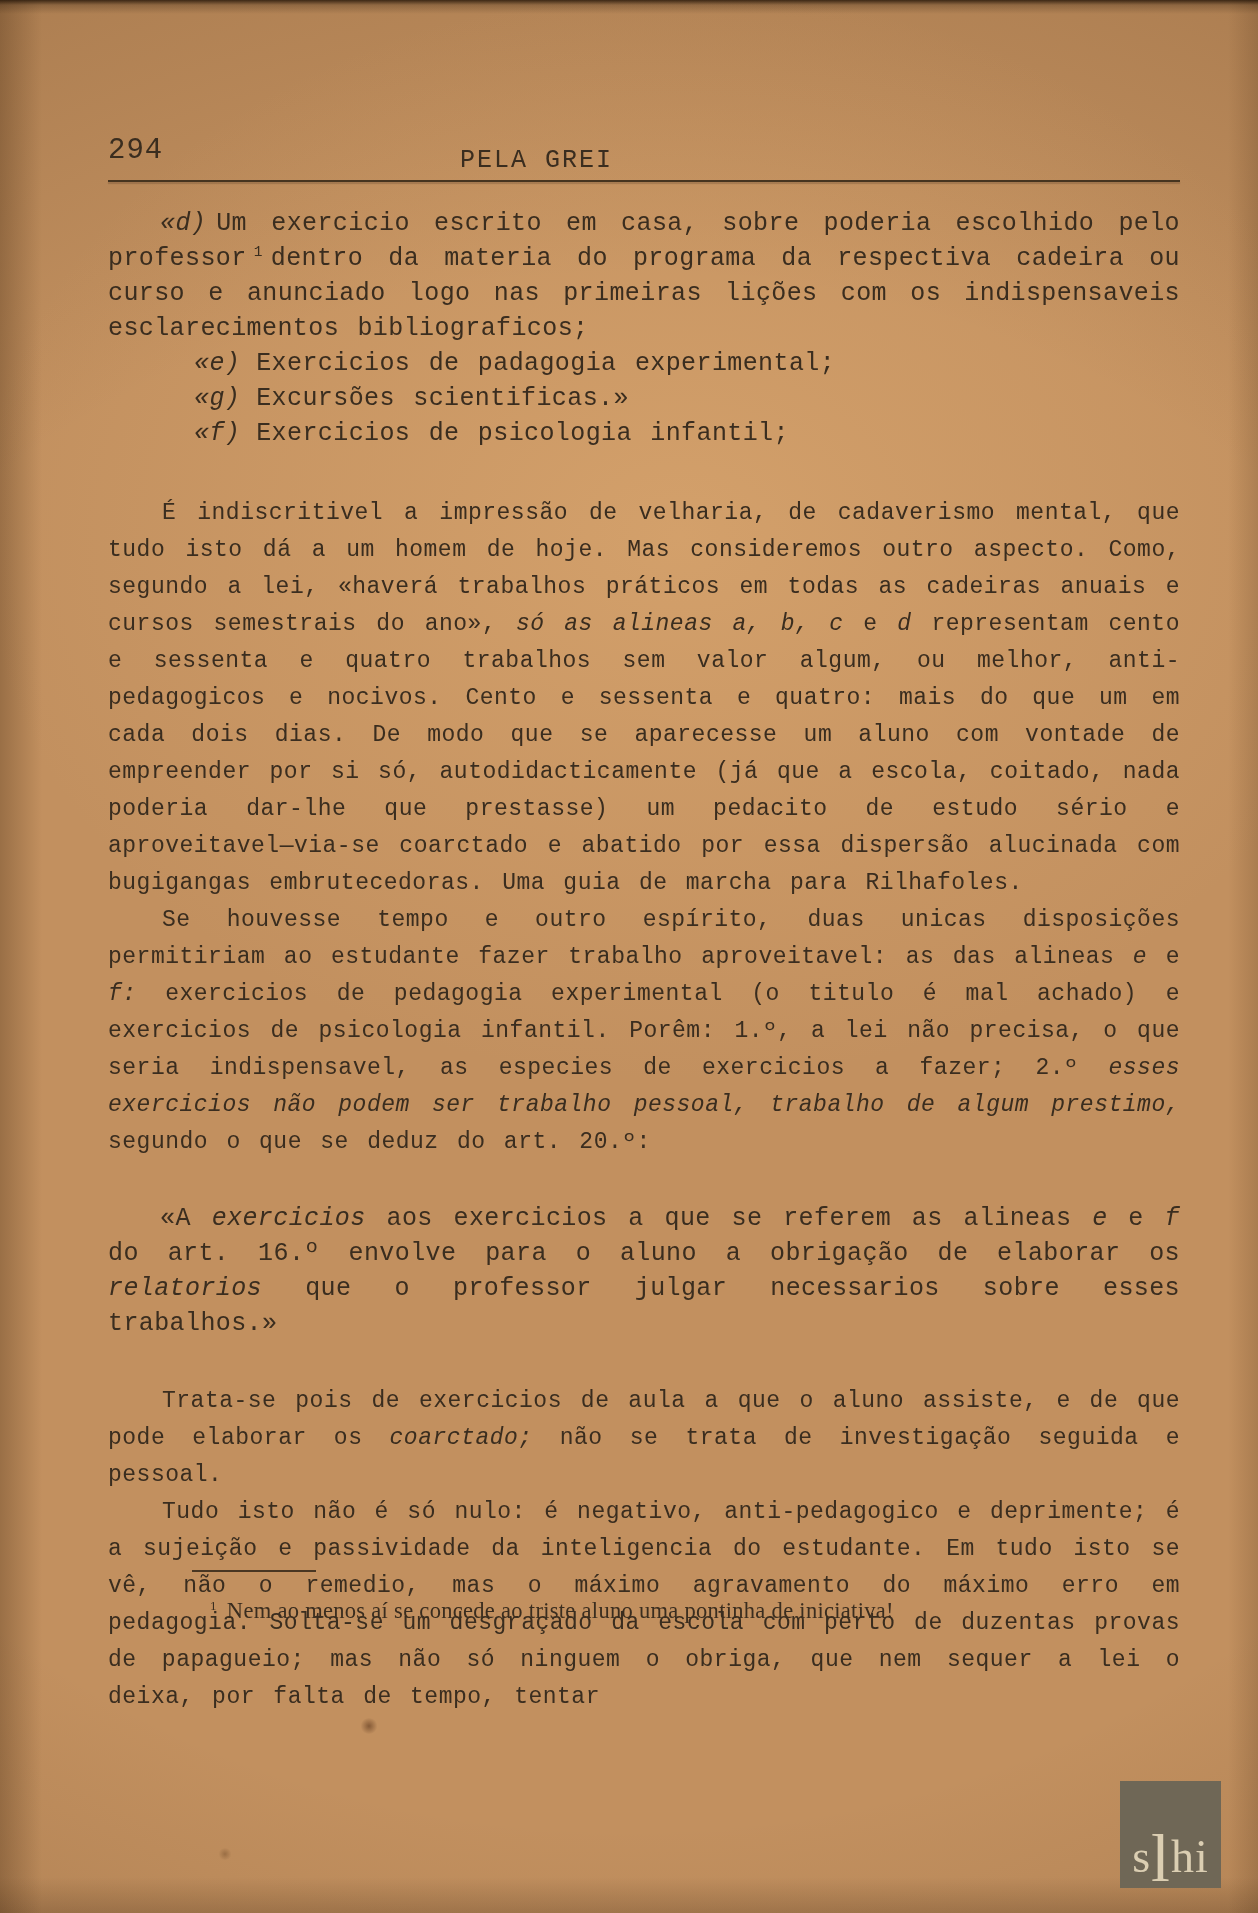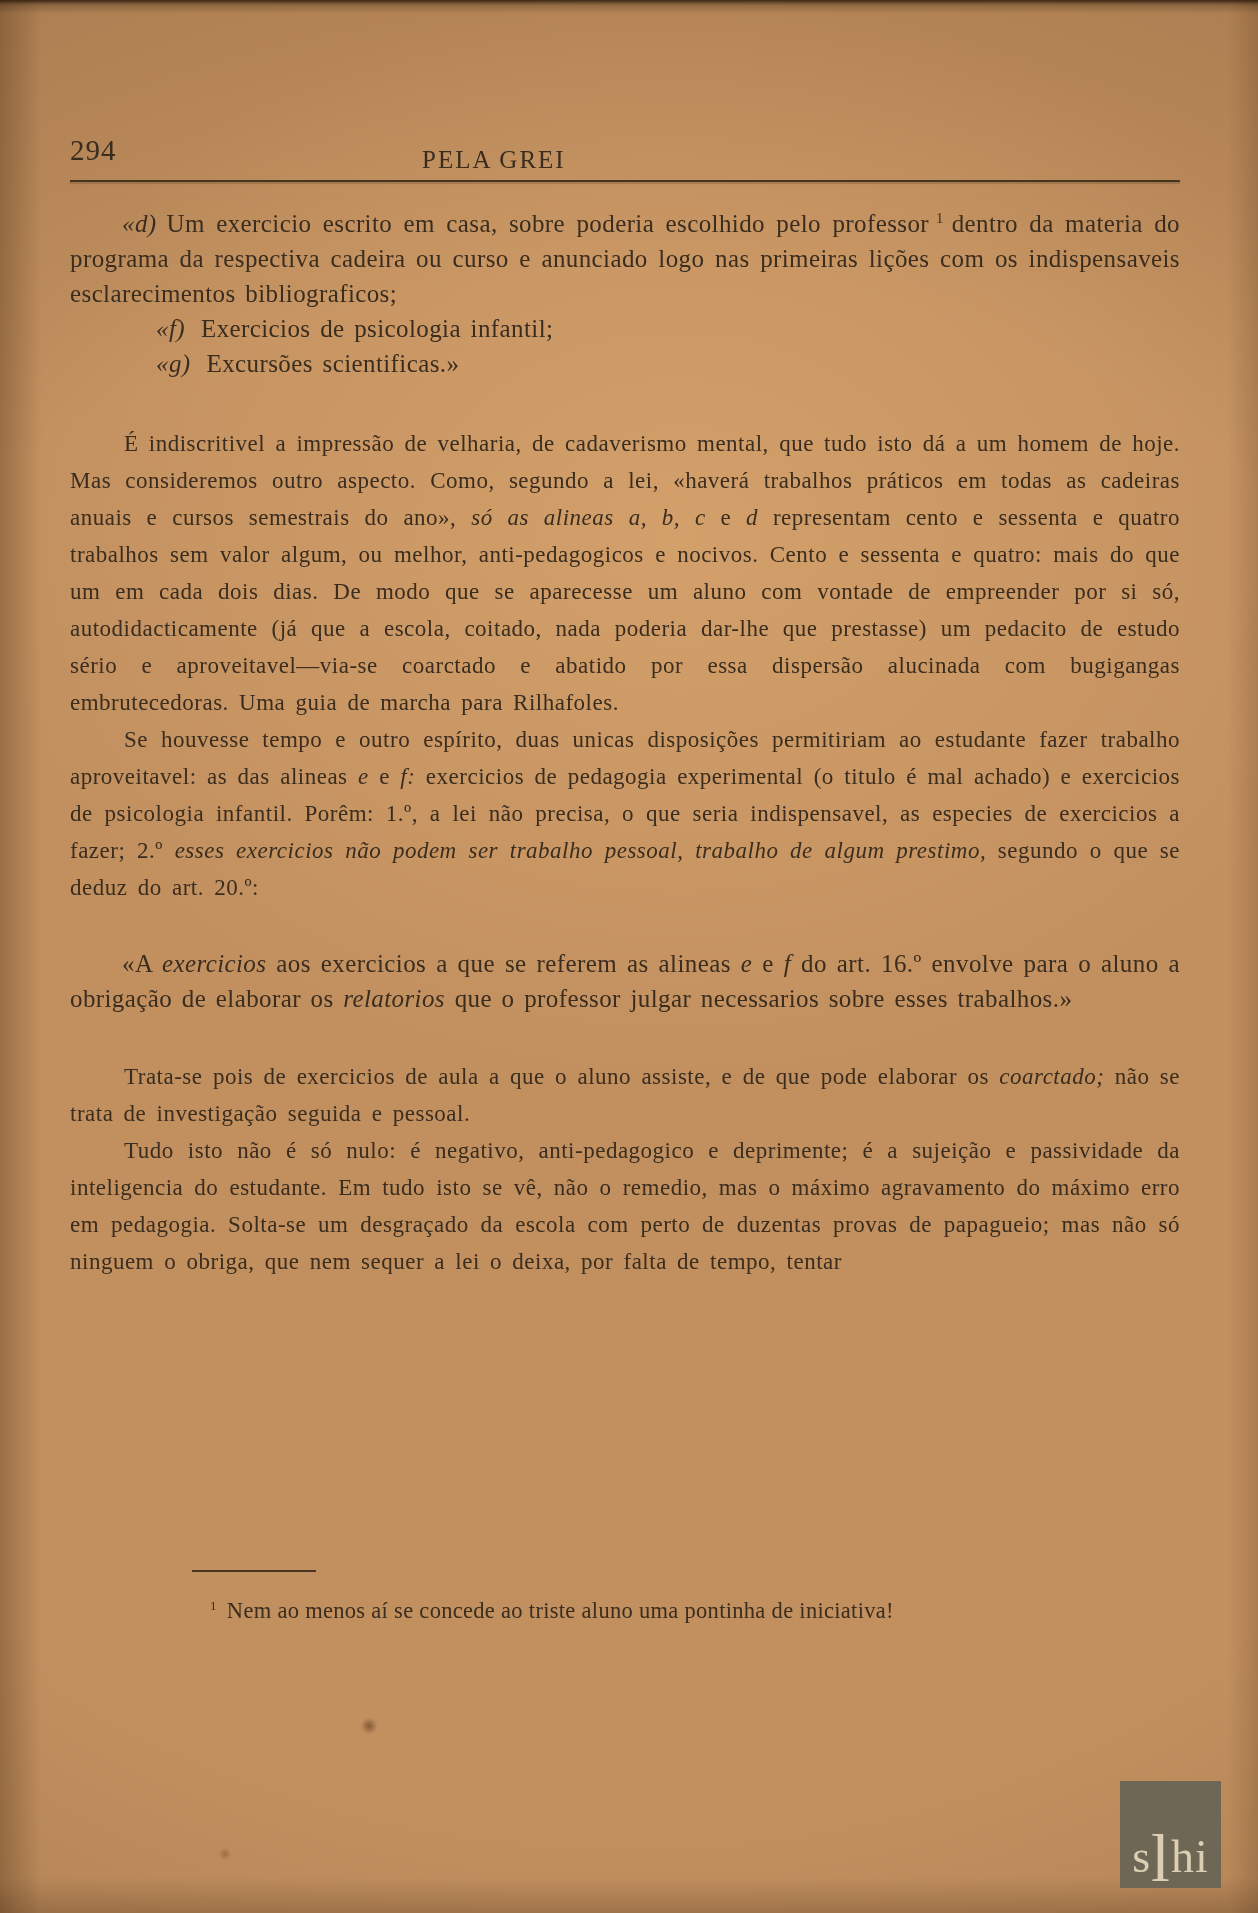--- a/index.html
+++ b/index.html
@@ -19,21 +19,22 @@
     background-image:
       linear-gradient(180deg, rgba(40,24,10,0.85) 0px, rgba(40,24,10,0.25) 5px, rgba(40,24,10,0) 14px),
       linear-gradient(90deg, rgba(60,35,12,0.30) 0px, rgba(60,35,12,0) 42px),
       linear-gradient(270deg, rgba(60,35,12,0.18) 0px, rgba(60,35,12,0) 30px),
       linear-gradient(0deg, rgba(50,30,12,0.22) 0px, rgba(50,30,12,0) 36px),
       radial-gradient(ellipse 980px 760px at 54% 28%, rgba(228,176,118,0.50), rgba(228,176,118,0) 72%),
       radial-gradient(ellipse 1500px 1250px at 50% 55%, rgba(0,0,0,0) 62%, rgba(70,40,15,0.20) 100%);
   }
   .content {
     position: relative;
-    padding: 134px 78px 0 70px;
+    padding: 134px 78px 0 108px;
+    font-family: Liberation Mono, monospace;
   }
   
   .page-header {
     position: relative;
     height: 42px;
   }
   .page-number {
     font-size: 29px;
     letter-spacing: 1px;
   }
@@ -157,22 +158,23 @@
   <div class="content">
 
     <header class="page-header">
       <span class="page-number">294</span>
       <span class="running-title">PELA GREI</span>
     </header>
     <div class="header-rule"></div>
 
     <section class="excerpt">
       <p class="excerpt-lead"><i class="marker">«d)</i><span>Um exercicio escrito em casa, sobre poderia escolhido pelo professor</span><sup>1</sup><span>dentro da materia do programa da respectiva cadeira ou curso e anunciado logo nas primeiras lições com os indispensaveis esclarecimentos bibliograficos;</span></p>
+      <p class="excerpt-item"><i class="marker">«e)</i><span>Exercicios de padagogia experimental;</span></p>
+      <p class="excerpt-item"><i class="marker">«g)</i><span>Excursões scientificas.»</span></p>
       <p class="excerpt-item"><i class="marker">«f)</i><span>Exercicios de psicologia infantil;</span></p>
-      <p class="excerpt-item"><i class="marker">«g)</i><span>Excursões scientificas.»</span></p>
     </section>
 
     <section class="body-text">
       <p class="para"><span>É indiscritivel a impressão de velharia, de cadaverismo mental, que tudo isto dá a um homem de hoje. Mas consideremos outro aspecto. Como, segundo a lei, «haverá trabalhos práticos em todas as cadeiras anuais e cursos semestrais do ano», </span><i>só as alineas a, b, c</i><span> e </span><i>d</i><span> representam cento e sessenta e quatro trabalhos sem valor algum, ou melhor, anti-pedagogicos e nocivos. Cento e sessenta e quatro: mais do que um em cada dois dias. De modo que se aparecesse um aluno com vontade de empreender por si só, autodidacticamente (já que a escola, coitado, nada poderia dar-lhe que prestasse) um pedacito de estudo sério e aproveitavel—via-se coarctado e abatido por essa dispersão alucinada com bugigangas embrutecedoras. Uma guia de marcha para Rilhafoles.</span></p>
 
       <p class="para"><span>Se houvesse tempo e outro espírito, duas unicas disposições permitiriam ao estudante fazer trabalho aproveitavel: as das alineas </span><i>e</i><span> e </span><i>f:</i><span> exercicios de pedagogia experimental (o titulo é mal achado) e exercicios de psicologia infantil. Porêm: 1.º, a lei não precisa, o que seria indispensavel, as especies de exercicios a fazer; 2.º </span><i>esses exercicios não podem ser trabalho pessoal, trabalho de algum prestimo,</i><span> segundo o que se deduz do art. 20.º:</span></p>
 
       <blockquote class="law-quote"><span>«A </span><i>exercicios</i><span> aos exercicios a que se referem as alineas </span><i>e</i><span> e </span><i>f</i><span> do art. 16.º envolve para o aluno a obrigação de elaborar os </span><i>relatorios</i><span> que o professor julgar necessarios sobre esses trabalhos.»</span></blockquote>
 
       <p class="para"><span>Trata-se pois de exercicios de aula a que o aluno assiste, e de que pode elaborar os </span><i>coarctado;</i><span> não se trata de investigação seguida e pessoal.</span></p>

